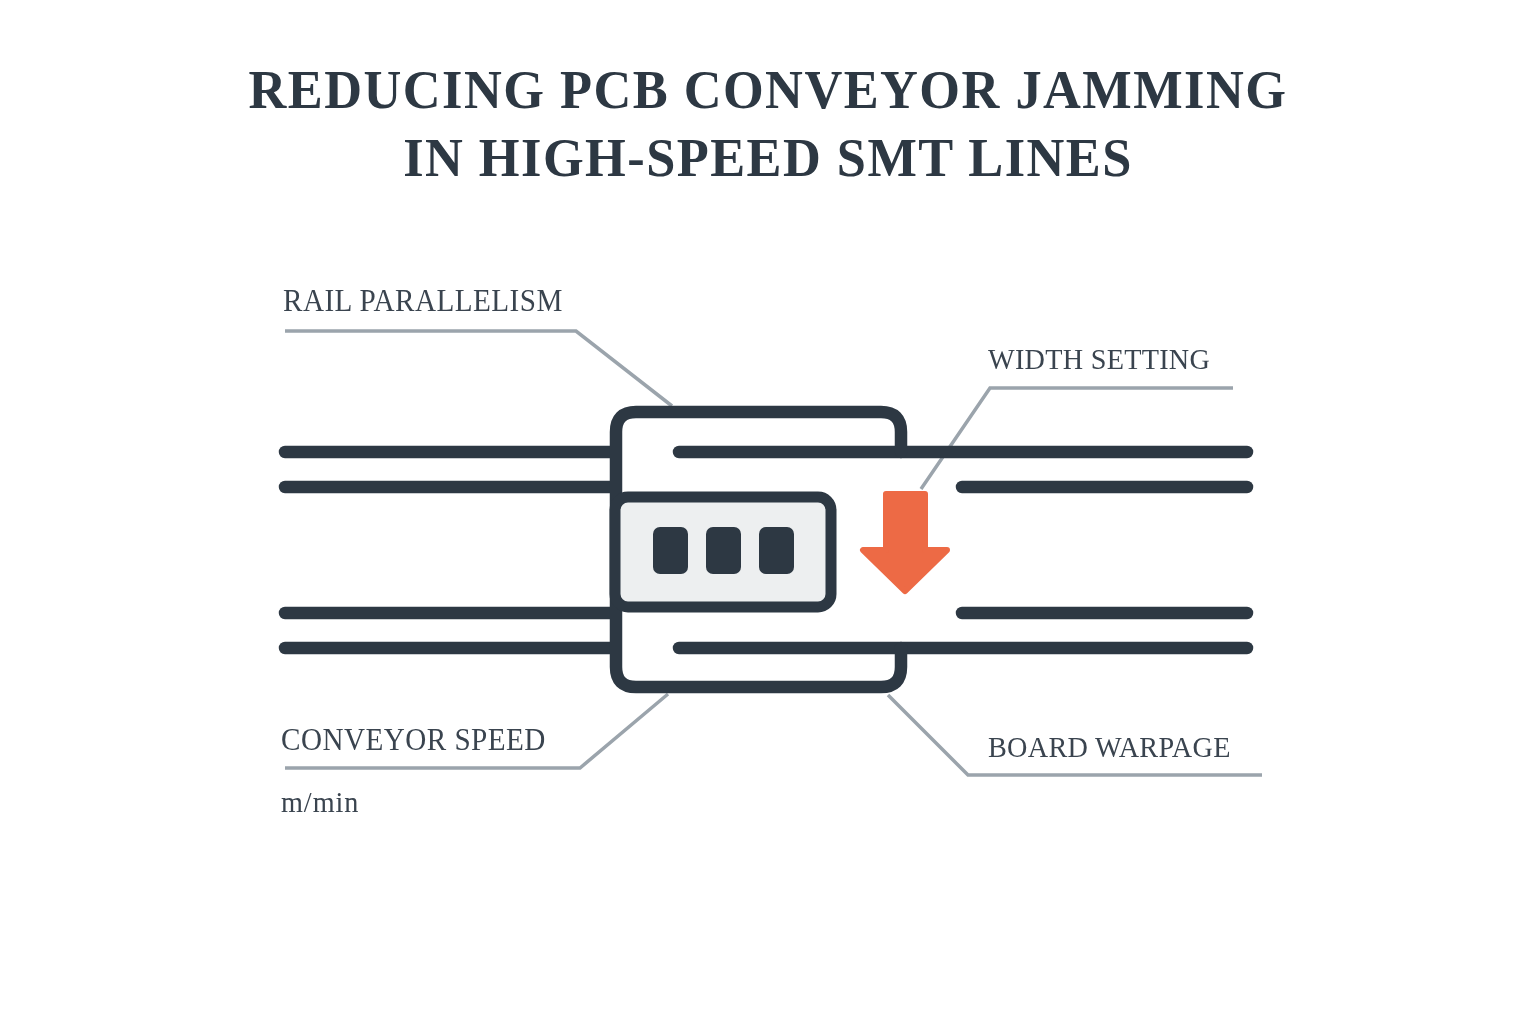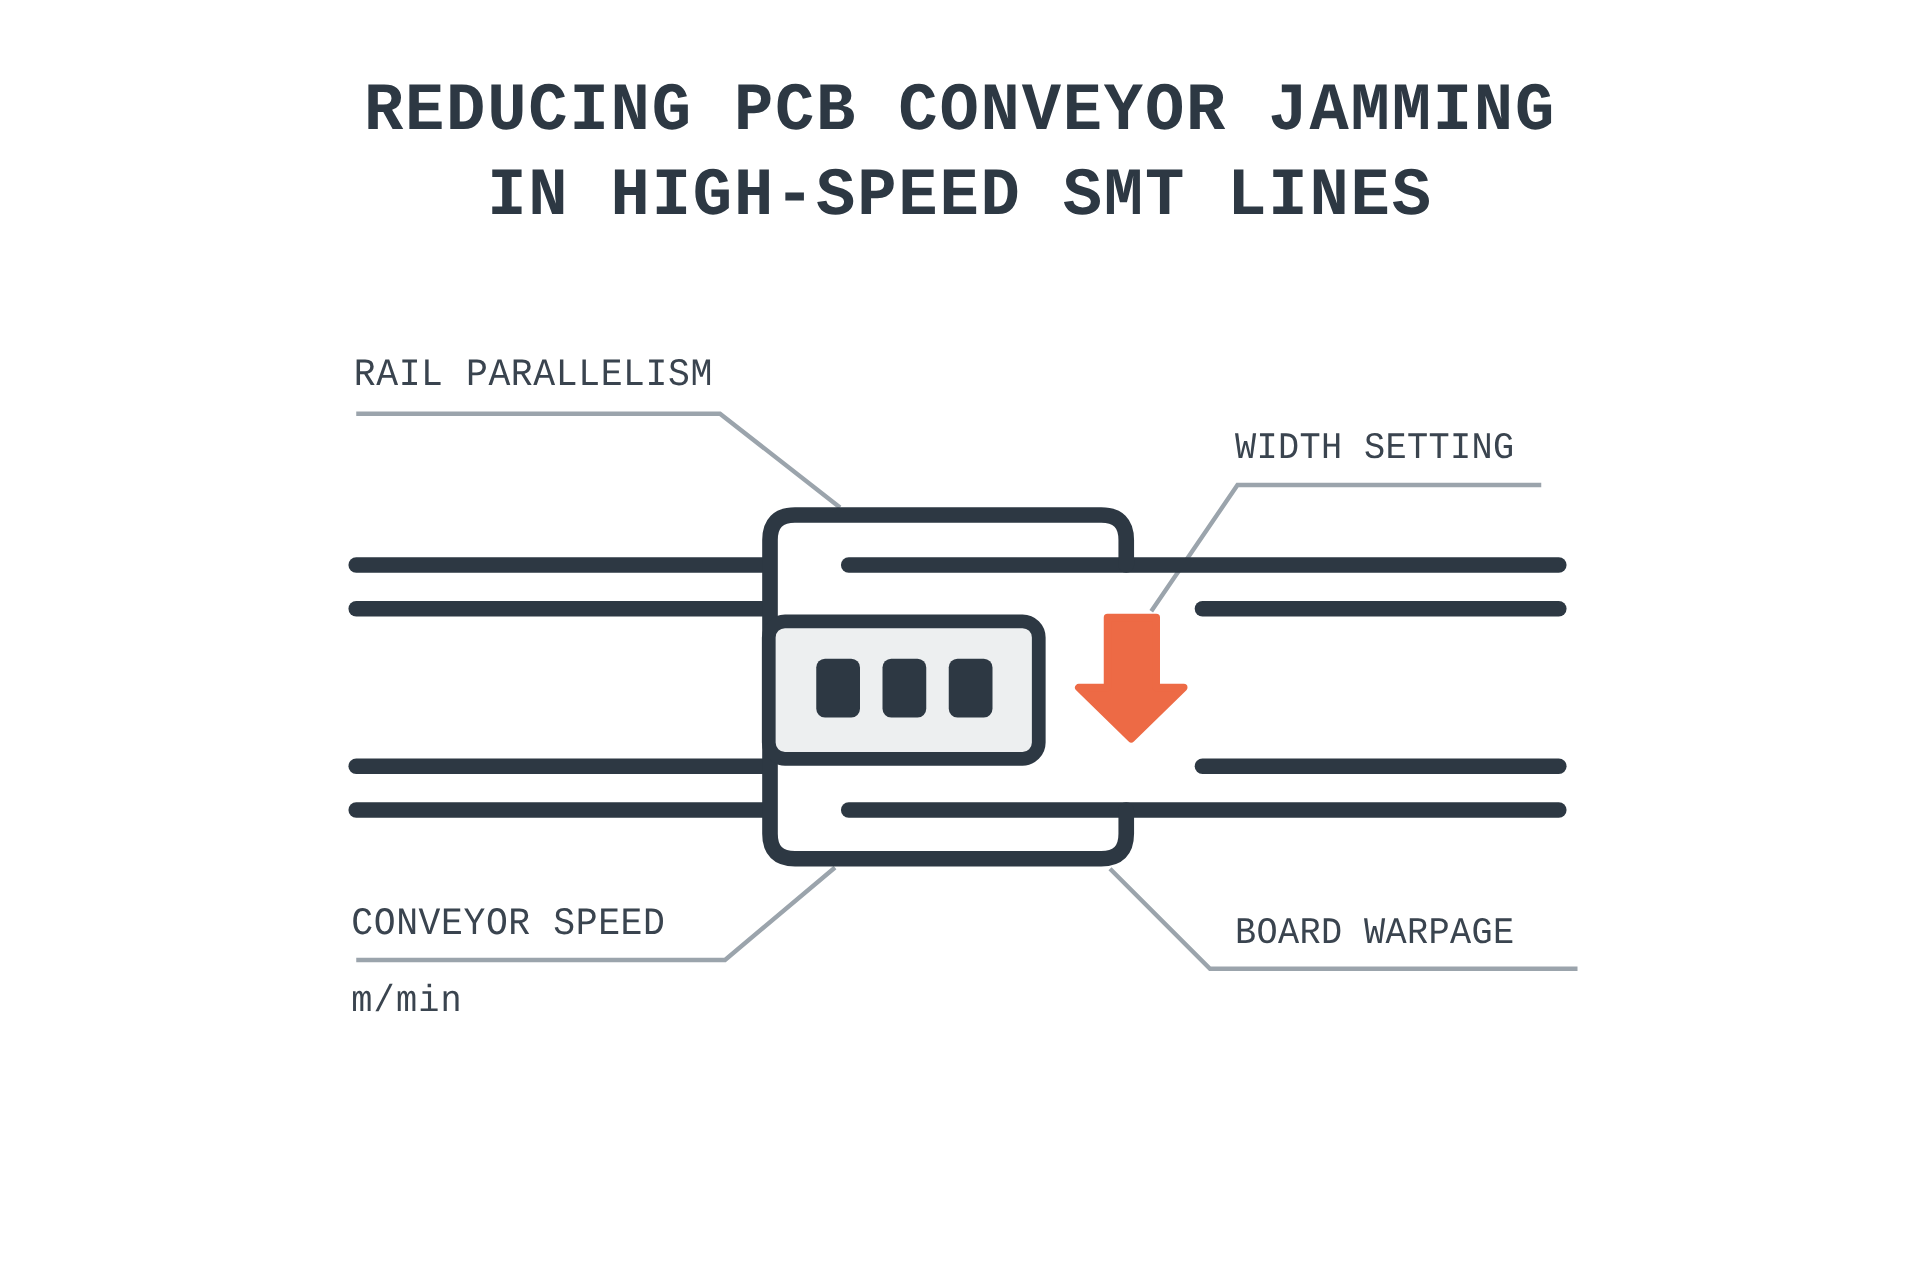--- a/index.html
+++ b/index.html
@@ -1,21 +1,21 @@
 <!DOCTYPE html>
 <html style="--ink: #2D3843; --label: #3A444F; --leader: #9BA4AC; --accent: #ED6A45; --panel: #EDEFF0; --bg: #FFFFFF;"><head>
 <meta charset="utf-8">
 <style>
   html,body{margin:0;padding:0;background:#fff;}
   .canvas{
     position:relative;
     width:1536px;height:1024px;
     background:var(--bg,#fff);
     overflow:hidden;
-    font-family:Liberation Mono, monospace;
+    font-family:Liberation Serif, serif;
   }
   .title{
     position:absolute;left:0;right:0;top:56px;
     text-align:center;
     color:var(--ink,#2d3843);
     font-weight:700;
     font-size:54px;
     line-height:68px;
     letter-spacing:1.5px;
     transform:scaleX(0.97);

